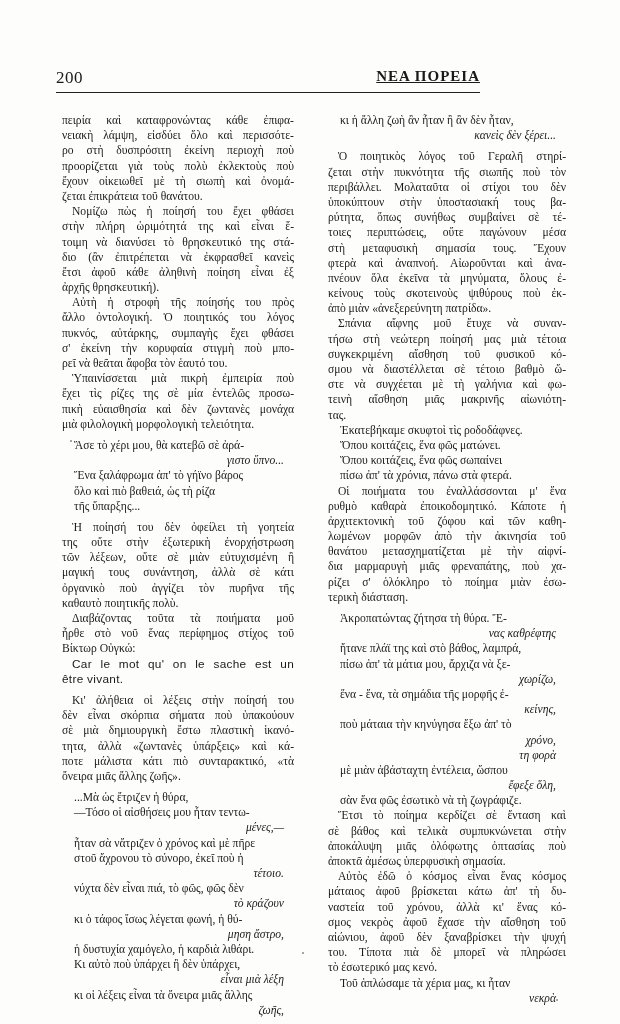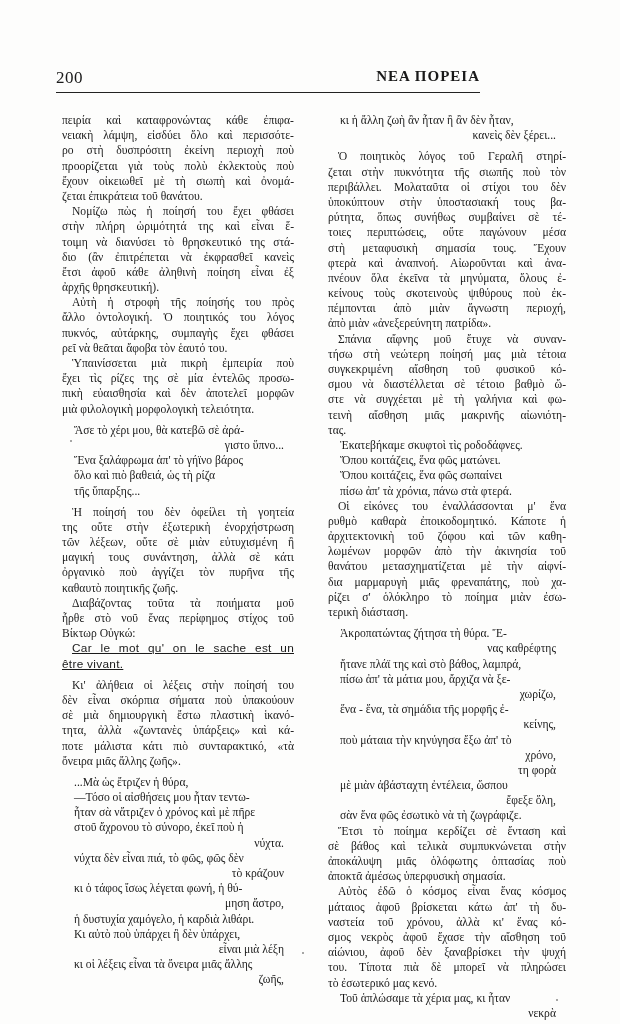--- a/index.html
+++ b/index.html
@@ -37,20 +37,21 @@
       letter-spacing: 0.5px;
     }
     .running-title {
       position: absolute;
       right: 0;
       top: 0;
       font-family: "Liberation Serif", serif;
       font-weight: bold;
       font-size: 15px;
       letter-spacing: 1px;
+      text-decoration: underline;
     }
     .header-rule {
       position: absolute;
       left: 56px;
       top: 92px;
       width: 424px;
       height: 0;
       border-top: 1.3px solid #222;
     }
     .col {
@@ -71,22 +72,22 @@
     .line {
       white-space: nowrap;
       height: 15.2px;
       text-align: justify;
       text-align-last: justify;
       overflow: visible;
     }
     .line.last { text-align-last: left; }
     .line.indent { padding-left: 10px; }
     .line.verse { padding-left: 12px; text-align-last: left; }
-    .line.verse-cont { text-align: right; text-align-last: right; padding-right: 10px; }
-    .line.french { font-family: "Liberation Sans", sans-serif; font-size: 11.8px; letter-spacing: 0.3px; text-decoration: underline; }
+    .line.verse-cont { text-align: right; text-align-last: right; padding-right: 10px; font-style: italic; }
+    .line.french { font-family: "Liberation Sans", sans-serif; font-size: 11.8px; letter-spacing: 0.3px; }
     .gap { height: 6px; }
     .speck {
       position: absolute;
       width: 2px; height: 2px;
       background: #888;
       border-radius: 1px;
     }
   </style>
 </head>
 <body>
@@ -108,56 +109,58 @@
       <div class="line last">ζεται ἐπικράτεια τοῦ θανάτου.</div>
       <div class="line indent">Νομίζω πὼς ἡ ποίησή του ἔχει φθάσει</div>
       <div class="line ">στὴν πλήρη ὡριμότητά της καὶ εἶναι ἕ-</div>
       <div class="line ">τοιμη νὰ διανύσει τὸ θρησκευτικό της στά-</div>
       <div class="line ">διο (ἂν ἐπιτρέπεται νὰ ἐκφρασθεῖ κανεὶς</div>
       <div class="line ">ἔτσι ἀφοῦ κάθε ἀληθινὴ ποίηση εἶναι ἐξ</div>
       <div class="line last">ἀρχῆς θρησκευτική).</div>
       <div class="line indent">Αὐτὴ ἡ στροφὴ τῆς ποίησής του πρὸς</div>
       <div class="line ">ἄλλο ὀντολογική. Ὁ ποιητικός του λόγος</div>
       <div class="line ">πυκνός, αὐτάρκης, συμπαγὴς ἔχει φθάσει</div>
+      <div class="line ">σ' ἐκείνη τὴν κορυφαία στιγμὴ ποὺ μπο-</div>
       <div class="line last">ρεῖ νὰ θεᾶται ἄφοβα τὸν ἑαυτό του.</div>
       <div class="line indent">Ὑπαινίσσεται μιὰ πικρὴ ἐμπειρία ποὺ</div>
       <div class="line ">ἔχει τὶς ρίζες της σὲ μία ἐντελῶς προσω-</div>
-      <div class="line ">πικὴ εὐαισθησία καὶ δὲν ἀποτελεῖ μορφῶν</div>
+      <div class="line ">πικὴ εὐαισθησία καὶ δὲν ζωντανὲς μονάχα</div>
       <div class="line last">μιὰ φιλολογικὴ μορφολογικὴ τελειότητα.</div>
       <div class="gap"></div>
       <div class="line verse">Ἄσε τὸ χέρι μου, θὰ κατεβῶ σὲ ἀρά-</div>
       <div class="line verse-cont">γιστο ὕπνο...</div>
       <div class="line verse">Ἕνα ξαλάφρωμα ἀπ' τὸ γήϊνο βάρος</div>
       <div class="line verse">ὅλο καὶ πιὸ βαθειά, ὡς τὴ ρίζα</div>
       <div class="line verse">τῆς ὕπαρξης...</div>
       <div class="gap"></div>
       <div class="line indent">Ἡ ποίησή του δὲν ὀφείλει τὴ γοητεία</div>
       <div class="line ">της οὔτε στὴν ἐξωτερικὴ ἐνορχήστρωση</div>
       <div class="line ">τῶν λέξεων, οὔτε σὲ μιὰν εὐτυχισμένη ἢ</div>
       <div class="line ">μαγική τους συνάντηση, ἀλλὰ σὲ κάτι</div>
       <div class="line ">ὀργανικὸ ποὺ ἀγγίζει τὸν πυρῆνα τῆς</div>
-      <div class="line last">καθαυτὸ ποιητικῆς ζωῆς.</div>
+      <div class="line last">καθαυτὸ ποιητικῆς πολὺ.</div>
       <div class="line indent">Διαβάζοντας τοῦτα τὰ ποιήματα μοῦ</div>
       <div class="line ">ἦρθε στὸ νοῦ ἕνας περίφημος στίχος τοῦ</div>
       <div class="line last">Βίκτωρ Οὐγκώ:</div>
       <div class="line indent french">Car le mot qu' on le sache est un</div>
       <div class="line last french">être vivant.</div>
       <div class="gap"></div>
       <div class="line indent">Κι' ἀλήθεια οἱ λέξεις στὴν ποίησή του</div>
       <div class="line ">δὲν εἶναι σκόρπια σήματα ποὺ ὑπακούουν</div>
       <div class="line ">σὲ μιὰ δημιουργικὴ ἔστω πλαστικὴ ἱκανό-</div>
       <div class="line ">τητα, ἀλλὰ «ζωντανὲς ὑπάρξεις» καὶ κά-</div>
       <div class="line ">ποτε μάλιστα κάτι πιὸ συνταρακτικό, «τὰ</div>
       <div class="line last">ὄνειρα μιᾶς ἄλλης ζωῆς».</div>
       <div class="gap"></div>
       <div class="line verse">...Μὰ ὡς ἔτριζεν ἡ θύρα,</div>
       <div class="line verse">—Τόσο οἱ αἰσθήσεις μου ἦταν τεντω-</div>
+      <div class="line verse-cont">μένες,—</div>
       <div class="line verse">ἦταν σὰ νἄτριζεν ὁ χρόνος καὶ μὲ πῆρε</div>
       <div class="line verse">στοῦ ἄχρονου τὸ σύνορο, ἐκεῖ ποὺ ἡ</div>
-      <div class="line verse-cont">νύχτα.</div>
+      <div class="line verse-cont">τέτοιο.</div>
       <div class="line verse">νύχτα δὲν εἶναι πιά, τὸ φῶς, φῶς δὲν</div>
       <div class="line verse-cont">τὸ κράζουν</div>
       <div class="line verse">κι ὁ τάφος ἴσως λέγεται φωνή, ἡ θύ-</div>
       <div class="line verse-cont">μηση ἄστρο,</div>
       <div class="line verse">ἡ δυστυχία χαμόγελο, ἡ καρδιὰ λιθάρι.</div>
       <div class="line verse">Κι αὐτὸ ποὺ ὑπάρχει ἢ δὲν ὑπάρχει,</div>
       <div class="line verse-cont">εἶναι μιὰ λέξη</div>
       <div class="line verse">κι οἱ λέξεις εἶναι τὰ ὄνειρα μιᾶς ἄλλης</div>
       <div class="line verse-cont">ζωῆς,</div>
     </div>
@@ -168,34 +171,33 @@
       <div class="line indent">Ὁ ποιητικὸς λόγος τοῦ Γεραλῆ στηρί-</div>
       <div class="line ">ζεται στὴν πυκνότητα τῆς σιωπῆς ποὺ τὸν</div>
       <div class="line ">περιβάλλει. Μολαταῦτα οἱ στίχοι του δὲν</div>
       <div class="line ">ὑποκύπτουν στὴν ὑποστασιακή τους βα-</div>
       <div class="line ">ρύτητα, ὅπως συνήθως συμβαίνει σὲ τέ-</div>
       <div class="line ">τοιες περιπτώσεις, οὔτε παγώνουν μέσα</div>
       <div class="line ">στὴ μεταφυσικὴ σημασία τους. Ἔχουν</div>
       <div class="line ">φτερὰ καὶ ἀναπνοή. Αἰωροῦνται καὶ ἀνα-</div>
       <div class="line ">πνέουν ὅλα ἐκεῖνα τὰ μηνύματα, ὅλους ἐ-</div>
       <div class="line ">κείνους τοὺς σκοτεινοὺς ψιθύρους ποὺ ἐκ-</div>
-      <div class="line ">πέμπονται ἀπὸ μιὰν ἄγνωστη περιοχή,</div>
       <div class="line last">ἀπὸ μιὰν «ἀνεξερεύνητη πατρίδα».</div>
       <div class="line indent">Σπάνια αἴφνης μοῦ ἔτυχε νὰ συναν-</div>
       <div class="line ">τήσω στὴ νεώτερη ποίησή μας μιὰ τέτοια</div>
       <div class="line ">συγκεκριμένη αἴσθηση τοῦ φυσικοῦ κό-</div>
       <div class="line ">σμου νὰ διαστέλλεται σὲ τέτοιο βαθμὸ ὥ-</div>
       <div class="line ">στε νὰ συγχέεται μὲ τὴ γαλήνια καὶ φω-</div>
       <div class="line ">τεινὴ αἴσθηση μιᾶς μακρινῆς αἰωνιότη-</div>
       <div class="line last">τας.</div>
       <div class="line verse">Ἐκατεβήκαμε σκυφτοὶ τὶς ροδοδάφνες.</div>
       <div class="line verse">Ὅπου κοιτάζεις, ἕνα φῶς ματώνει.</div>
       <div class="line verse">Ὅπου κοιτάζεις, ἕνα φῶς σωπαίνει</div>
       <div class="line verse">πίσω ἀπ' τὰ χρόνια, πάνω στὰ φτερά.</div>
-      <div class="line indent">Οἱ εἰκόνες του ἐναλλάσσονται μ' ἕνα</div>
+      <div class="line indent">Οἱ ποιήματα του ἐναλλάσσονται μ' ἕνα</div>
       <div class="line ">ρυθμὸ καθαρὰ ἐποικοδομητικό. Κάποτε ἡ</div>
       <div class="line ">ἀρχιτεκτονικὴ τοῦ ζόφου καὶ τῶν καθη-</div>
       <div class="line ">λωμένων μορφῶν ἀπὸ τὴν ἀκινησία τοῦ</div>
       <div class="line ">θανάτου μετασχηματίζεται μὲ τὴν αἰφνί-</div>
       <div class="line ">δια μαρμαρυγὴ μιᾶς φρεναπάτης, ποὺ χα-</div>
       <div class="line ">ρίζει σ' ὁλόκληρο τὸ ποίημα μιὰν ἐσω-</div>
       <div class="line last">τερικὴ διάσταση.</div>
       <div class="gap"></div>
       <div class="line verse">Ἀκροπατώντας ζήτησα τὴ θύρα. Ἔ-</div>
       <div class="line verse-cont">νας καθρέφτης</div>

